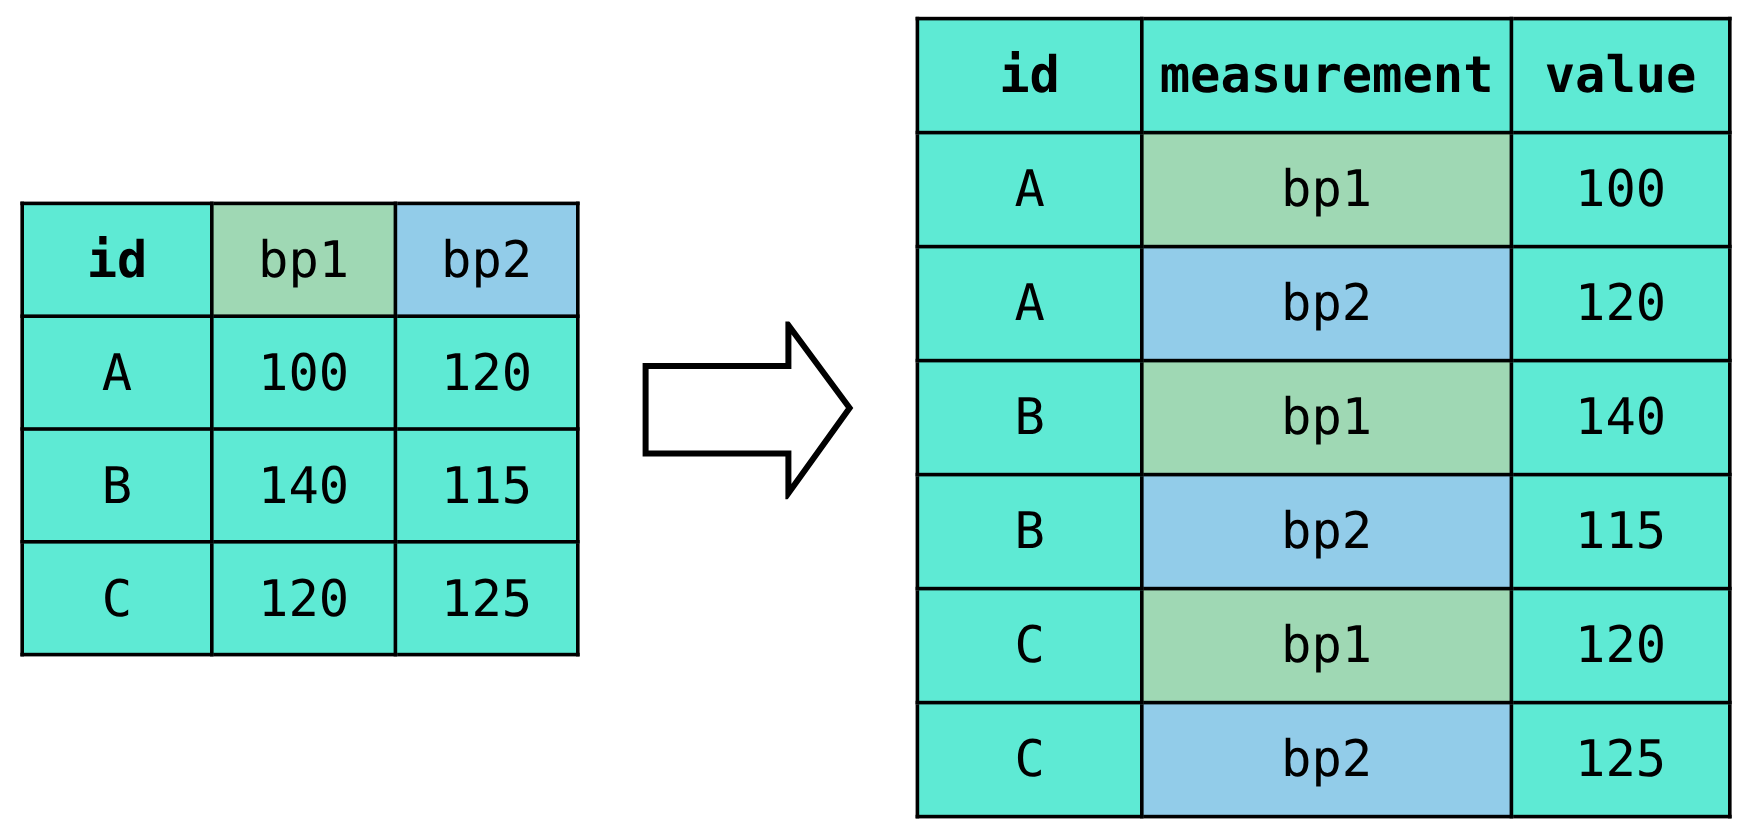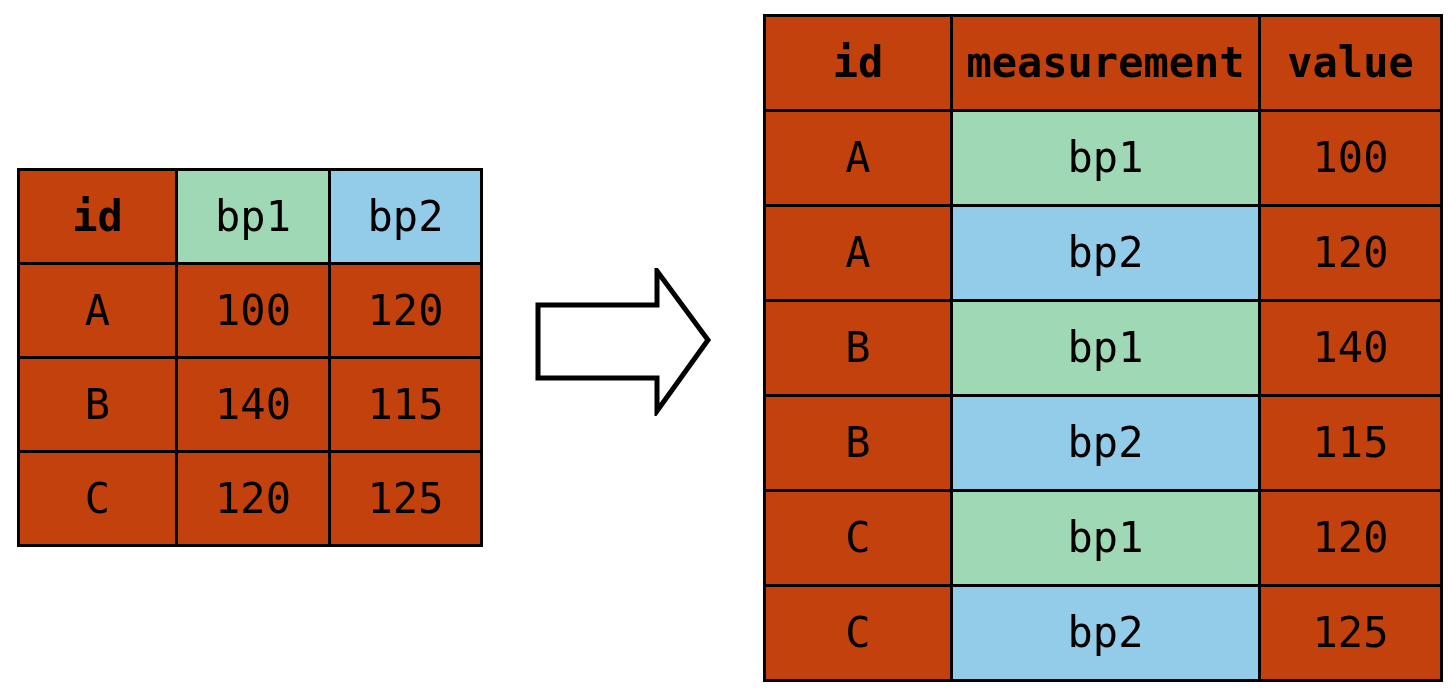--- a/index.html
+++ b/index.html
@@ -21,21 +21,21 @@
     border-collapse: collapse;
     table-layout: fixed;
   }
   td, th {
     border: 3px solid var(--c-border, #000000);
     text-align: center;
     vertical-align: middle;
     font-size: 42px;
     font-weight: normal;
     padding: 0;
-    background: #c2410c;
+    background: #5eead4;
     line-height: 1;
   }
   th.bold { font-weight: bold; }
   .bg-green { background: var(--c-green, #9fd8b4); }
   .bg-blue  { background: var(--c-blue, #92cce9); }
 
   
   #wide-table { left: 17px; top: 168px; width: 463px; }
   #wide-table col.c-id  { width: 158px; }
   #wide-table col.c-bp1 { width: 153px; }

